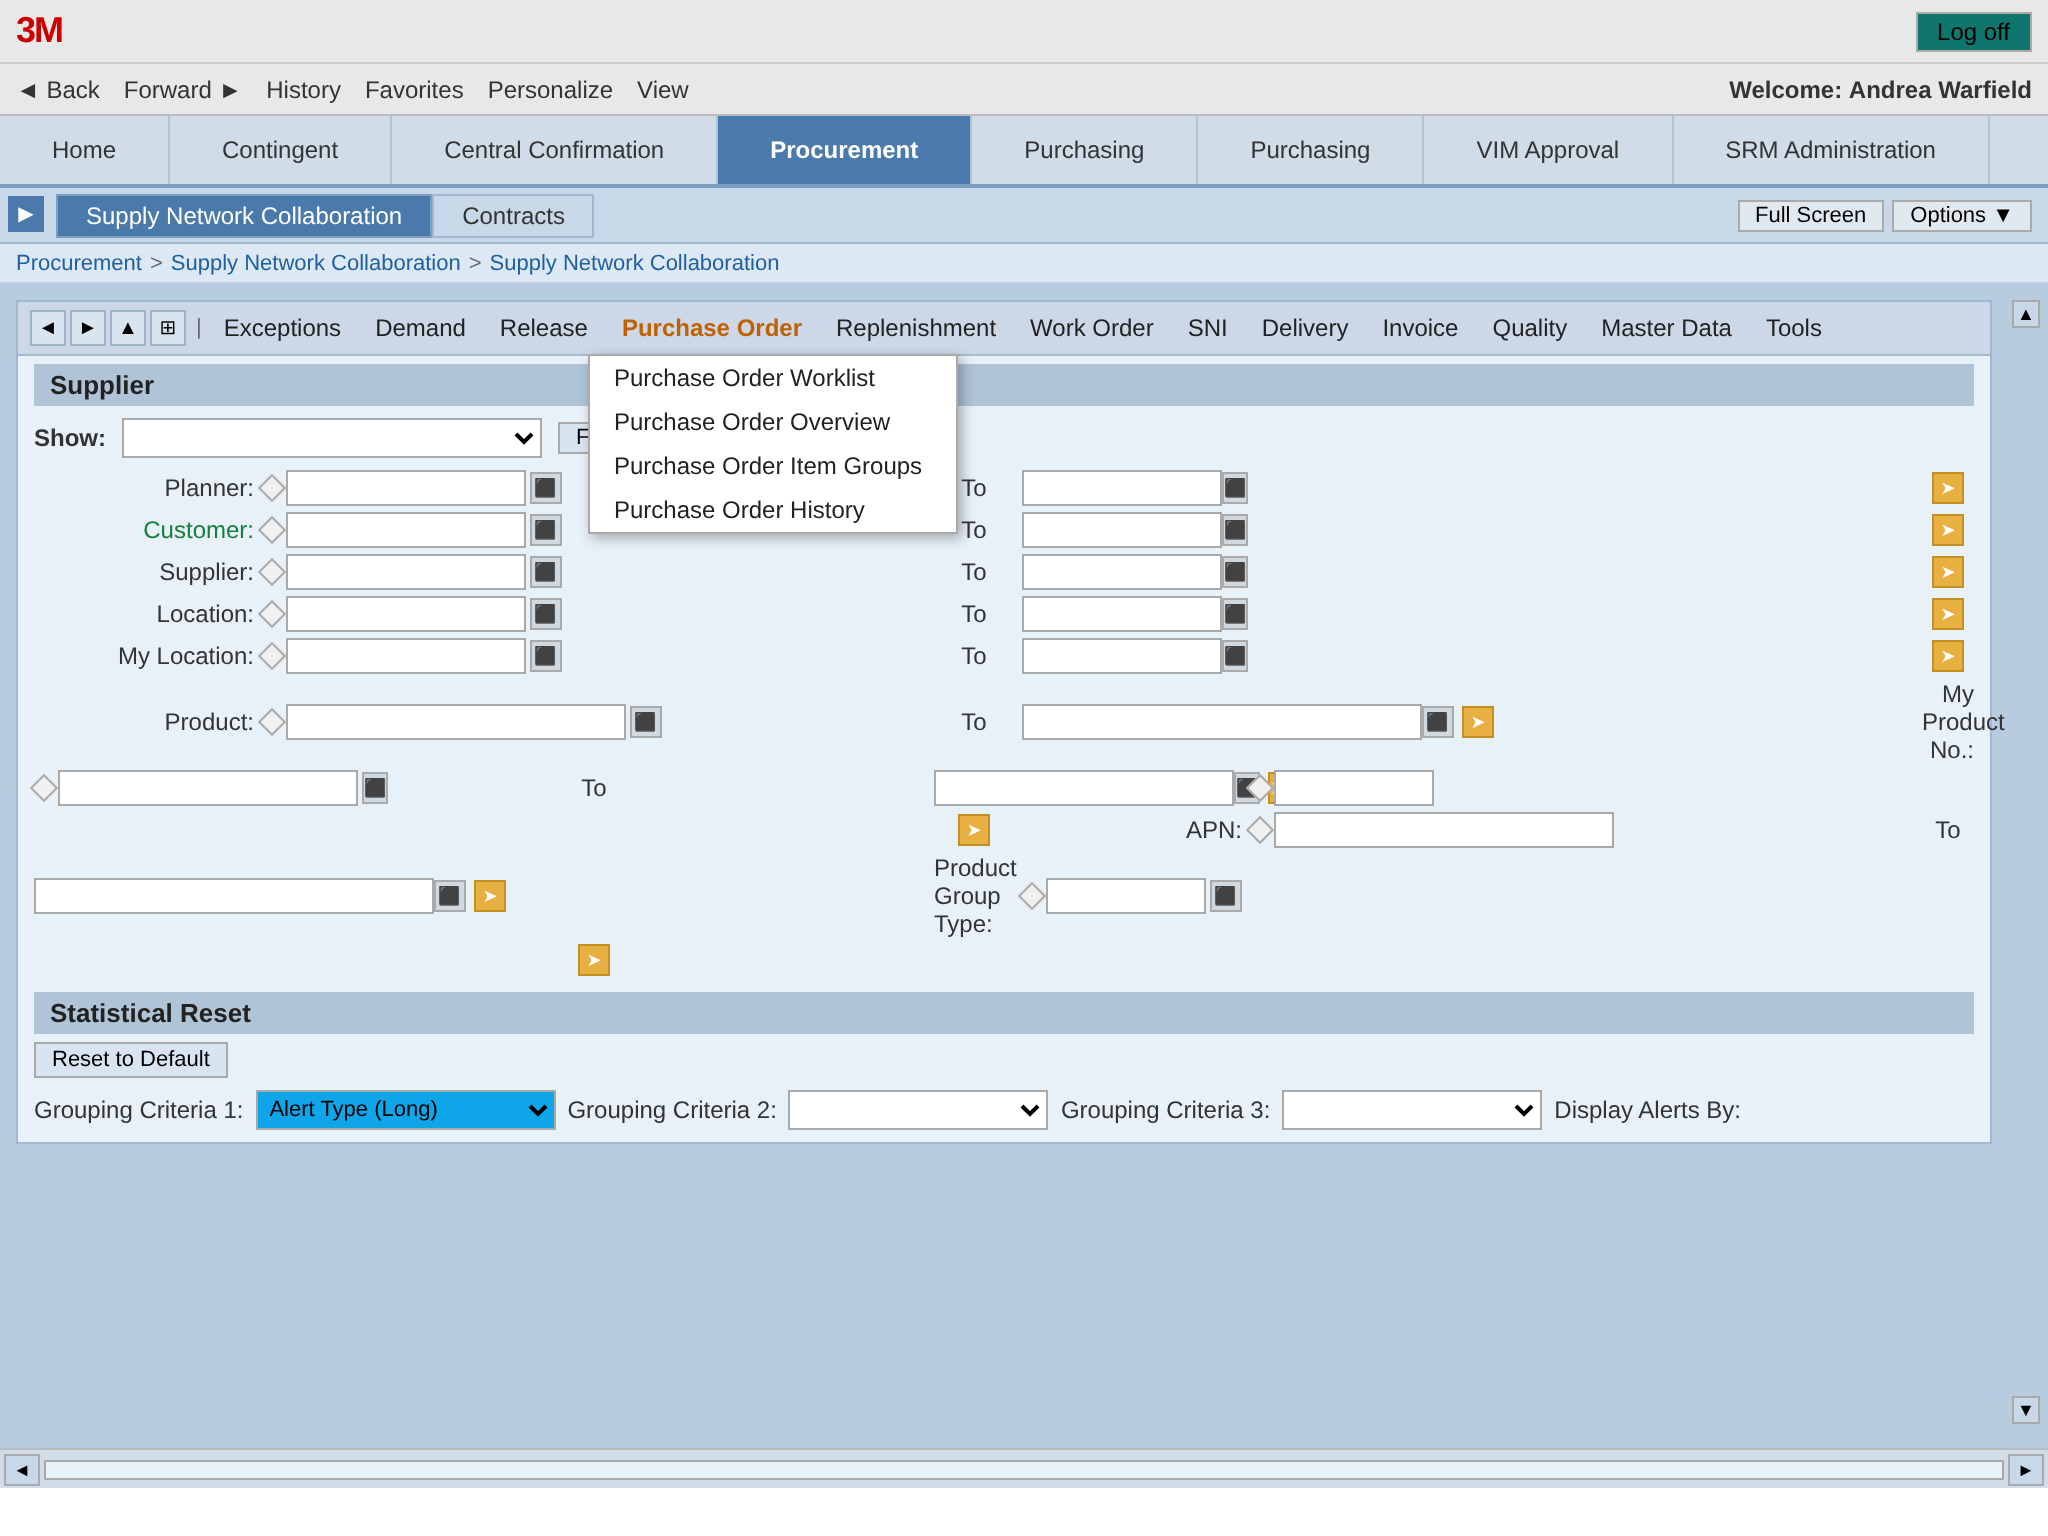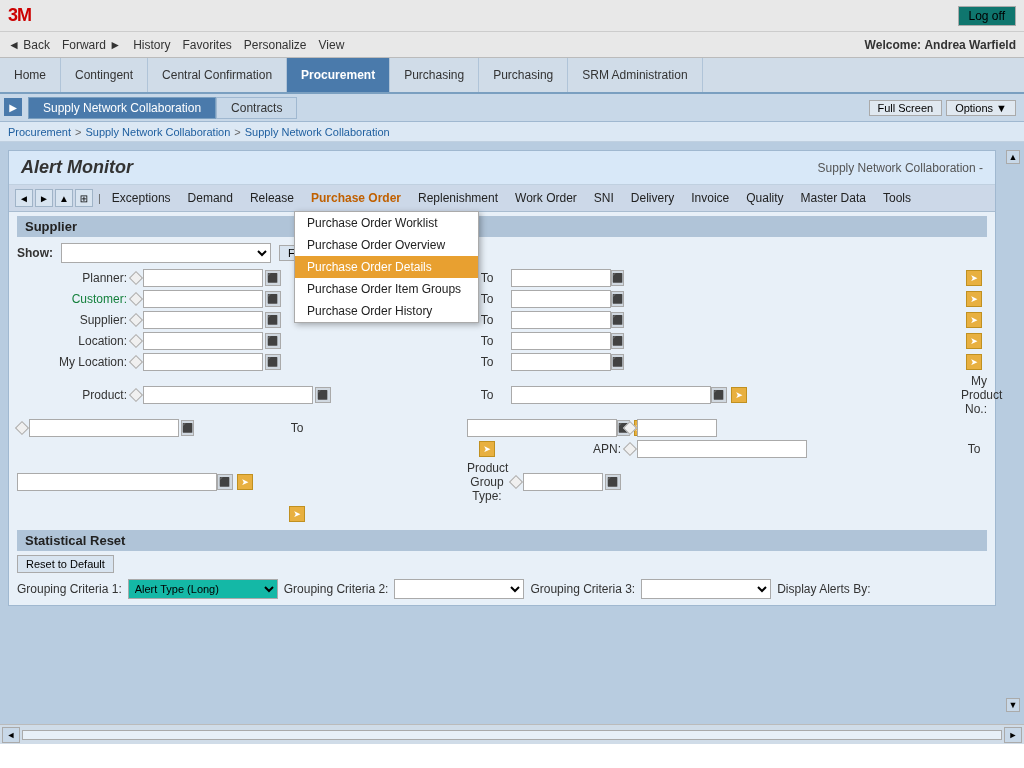--- a/index.html
+++ b/index.html
@@ -12,21 +12,21 @@
     .logoff-btn { background: #0f766e; border: 1px solid #aaa; padding: 2px 10px; cursor: pointer; font-size: 12px; }
     
     
     .nav-bar { background: #e8e8e8; border-bottom: 1px solid #bbb; display: flex; align-items: center; padding: 2px 8px; height: 26px; gap: 12px; }
     .nav-item { font-size: 12px; color: #333; cursor: pointer; text-decoration: none; }
     .welcome-text { margin-left: auto; font-size: 12px; color: #333; }
     .welcome-text span { font-weight: bold; }
     
     
     .tab-bar { background: #d0dce8; border-bottom: 2px solid #7a9fc0; display: flex; align-items: stretch; height: 36px; }
-    .tab { padding: 6px 14px; cursor: pointer; font-size: 12px; color: #333; border-right: 1px solid #b0c4d8; display: flex; align-items: center; white-space: nowrap; }
+    .tab { padding: 6px 26px; cursor: pointer; font-size: 12px; color: #333; border-right: 1px solid #b0c4d8; display: flex; align-items: center; white-space: nowrap; }
     .tab.active { background: #4a7aab; color: white; font-weight: bold; }
     .breadcrumb-btn { padding: 1px 8px; font-size: 11px; background: #e0e8f0; border: 1px solid #aaa; cursor: pointer; }
     .expand-btn { width: 16px; height: 16px; background: #4a7aab; color: white; font-size: 10px; display: flex; align-items: center; justify-content: center; cursor: pointer; position: absolute; left: 8px; border: none; }
     .toolbar-menu { padding: 3px 8px; font-size: 12px; cursor: pointer; color: #222; white-space: nowrap; }
     .toolbar-menu.active { color: #c06000; font-weight: bold; }
   </style>
 </head>
 <body>
 
 <div class="top-bar">
@@ -46,20 +46,21 @@
   </span>
 </div>
 
 <div class="tab-bar">
   <div class="tab">Home</div>
   <div class="tab">Contingent</div>
   <div class="tab">Central Confirmation</div>
   <div class="tab active">Procurement</div>
   <div class="tab">Purchasing</div>
   <div class="tab">Purchasing</div>
+  <div class="tab">VIM Approval</div>
   <div class="tab">SRM Administration</div>
 </div>
 
 <div style="position:relative; background:#c8d8e8; border-bottom:1px solid #a0b8d0; height:28px; display:flex; align-items:center; padding-left:28px;">
   <button class="expand-btn" style="position:absolute; left:4px; top:4px; width:18px; height:18px; background:#4a7aab; color:white; border:none; cursor:pointer; font-size:10px;">▶</button>
   <div style="display:flex; gap:0;">
     <div style="padding:3px 14px; font-size:12px; cursor:pointer; background:#4a7aab; color:white; border:1px solid #7a9fc0;">Supply Network Collaboration</div>
     <div style="padding:3px 14px; font-size:12px; cursor:pointer; background:#c8d8e8; color:#333; border:1px solid #a0b8d0;">Contracts</div>
   </div>
   <div style="margin-left:auto; display:flex; gap:4px; padding-right:8px;">
@@ -76,24 +77,20 @@
   <span style="color:#2060a0; cursor:pointer;">Supply Network Collaboration</span>
 </div>
 
 <div style="background:#b8cce0; padding:8px; height:calc(768px - 32px - 26px - 36px - 28px - 20px - 24px); position:relative; overflow:hidden;">
 
   <div style="position:absolute; right:4px; top:8px; width:14px; height:14px; background:#c8d8e8; border:1px solid #aaa; cursor:pointer; display:flex; align-items:center; justify-content:center; font-size:9px; z-index:10;">▲</div>
   <div style="position:absolute; right:4px; bottom:32px; width:14px; height:14px; background:#c8d8e8; border:1px solid #aaa; cursor:pointer; display:flex; align-items:center; justify-content:center; font-size:9px; z-index:10;">▼</div>
 
   <div style="background:#e8f0f8; border:1px solid #a0b8d0; margin-right:20px;">
 
-    <div style="background:#d8e8f8; padding:6px 12px; display:flex; justify-content:space-between; align-items:center; border-bottom:1px solid #c0d0e0;">
-      <div style="font-size:18px; font-weight:bold; color:#333; font-style:italic;">Alert Monitor</div>
-      <div style="font-size:12px; color:#555;">Supply Network Collaboration -</div>
-    </div>
 
     <div style="background:#ccd8e8; border-bottom:1px solid #a8bcd0; display:flex; align-items:center; padding:3px 6px; gap:1px; position:relative;">
 
       <div style="display:flex; gap:2px; margin-right:4px; align-items:center;">
         <button style="width:18px;height:18px;background:#d8e4f0;border:1px solid #a0b4c8;cursor:pointer;font-size:10px;padding:0;">◄</button>
         <button style="width:18px;height:18px;background:#d8e4f0;border:1px solid #a0b4c8;cursor:pointer;font-size:10px;padding:0;">►</button>
         <button style="width:18px;height:18px;background:#d8e4f0;border:1px solid #a0b4c8;cursor:pointer;font-size:10px;padding:0;">▲</button>
         <button style="width:18px;height:18px;background:#d8e4f0;border:1px solid #a0b4c8;cursor:pointer;font-size:10px;padding:0;">⊞</button>
       </div>
       <span style="color:#666; font-size:11px; margin-right:2px;">|</span>
@@ -106,21 +103,20 @@
       <span class="toolbar-menu">SNI</span>
       <span class="toolbar-menu">Delivery</span>
       <span class="toolbar-menu">Invoice</span>
       <span class="toolbar-menu">Quality</span>
       <span class="toolbar-menu">Master Data</span>
       <span class="toolbar-menu">Tools</span>
 
       <div style="position:absolute; top:26px; left:285px; background:white; border:1px solid #aaa; box-shadow:2px 2px 6px rgba(0,0,0,0.3); z-index:100; min-width:185px;">
         <div style="padding:4px 12px; font-size:12px; cursor:pointer; color:#222; white-space:nowrap;">Purchase Order Worklist</div>
         <div style="padding:4px 12px; font-size:12px; cursor:pointer; color:#222; white-space:nowrap;">Purchase Order Overview</div>
-        <div style="padding:4px 12px; font-size:12px; cursor:pointer; background:#e8a030; color:white; white-space:nowrap;">Purchase Order Details</div>
         <div style="padding:4px 12px; font-size:12px; cursor:pointer; color:#222; white-space:nowrap;">Purchase Order Item Groups</div>
         <div style="padding:4px 12px; font-size:12px; cursor:pointer; color:#222; white-space:nowrap;">Purchase Order History</div>
       </div>
     </div>
 
     <div style="padding:4px 8px 4px 8px; background:#e8f0f8;">
       <div style="background:#b0c4d8; padding:3px 8px; font-size:13px; font-weight:bold; color:#222; margin-bottom:6px;">Supplier</div>
       
       
       <div style="display:flex; align-items:center; gap:8px; margin-bottom:6px;">
@@ -257,42 +253,42 @@
           <input type="text" style="height: 18px; border: 1px solid rgb(170, 170, 170); background: white; font-size: 11px; padding: 1px 3px; width: 170px;">
 
         </div>
         <div style="font-size:12px;color:#333;text-align:center;">To</div>
         <div style="display:flex; align-items:center; grid-column: span 2;">
           <input type="text" style="height: 18px; border: 1px solid rgb(170, 170, 170); background: white; font-size: 11px; padding: 1px 3px; width: 200px;">
           <button style="width:16px;height:16px;background:#d0d8e0;border:1px solid #aaa;cursor:pointer;font-size:9px;padding:0;">⬛</button>
           <button style="width:16px;height:16px;background:#e8b040;border:1px solid #c09020;cursor:pointer;color:white;font-size:9px;padding:0;margin-left:4px;">➤</button>
         </div>
 
-        <div style="text-align:center; font-size:12px; color:#333;">Product Group Type:</div>
+        <div style="text-align:left; font-size:12px; color:#333;">Product Group Type:</div>
         <div style="display:flex; align-items:center; gap:2px;">
           <div style="width:10px;height:10px;background:#f0f0f0;border:1px solid #aaa;transform:rotate(45deg);flex-shrink:0;"></div>
           <input type="text" style="height: 18px; border: 1px solid rgb(170, 170, 170); background: white; font-size: 11px; padding: 1px 3px; width: 80px;">
           <button style="width:16px;height:16px;background:#d0d8e0;border:1px solid #aaa;cursor:pointer;font-size:9px;padding:0;">⬛</button>
         </div>
         <div></div>
           <div></div>
           <div></div>
         <div style="display:flex; align-items:center; justify-content:center;">
           <button style="width:16px;height:16px;background:#e8b040;border:1px solid #c09020;cursor:pointer;color:white;font-size:9px;padding:0;">➤</button>
         </div>
       </div>
       
       
       <div style="background:#b0c4d8; padding:3px 8px; font-size:13px; font-weight:bold; color:#222; margin-top:8px; margin-bottom:4px;">Statistical Reset</div>
       <button style="padding:2px 8px; border:1px solid #aaa; background:#d8e4f0; font-size:11px; cursor:pointer; margin-bottom:4px;">Reset to Default</button>
       
       
       <div style="display:flex; align-items:center; gap:6px; padding:2px 0; flex-wrap:wrap;">
         <span style="font-size:12px; color:#333; white-space:nowrap;">Grouping Criteria 1:</span>
-        <select style="height:20px; border:1px solid #aaa; background:#14b8a6; font-size:11px; padding:1px 2px; width:150px;"><option>Alert Type (Long)</option></select>
+        <select style="height:20px; border:1px solid #aaa; background:#0ea5e9; font-size:11px; padding:1px 2px; width:150px;"><option>Alert Type (Long)</option></select>
         <span style="font-size:12px; color:#333; white-space:nowrap;">Grouping Criteria 2:</span>
         <select style="height:20px; border:1px solid #aaa; background:white; font-size:11px; padding:1px 2px; width:130px;"></select>
         <span style="font-size:12px; color:#333; white-space:nowrap;">Grouping Criteria 3:</span>
         <select style="height:20px; border:1px solid #aaa; background:white; font-size:11px; padding:1px 2px; width:130px;"></select>
         <span style="font-size:12px; color:#333; white-space:nowrap;">Display Alerts By:</span>
       </div>
     </div>
   </div>
 
   <div style="position:absolute; bottom:0; left:0; right:0; height:20px; background:#d0dce8; border-top:1px solid #bbb; display:flex; align-items:center; padding:0 2px;">

